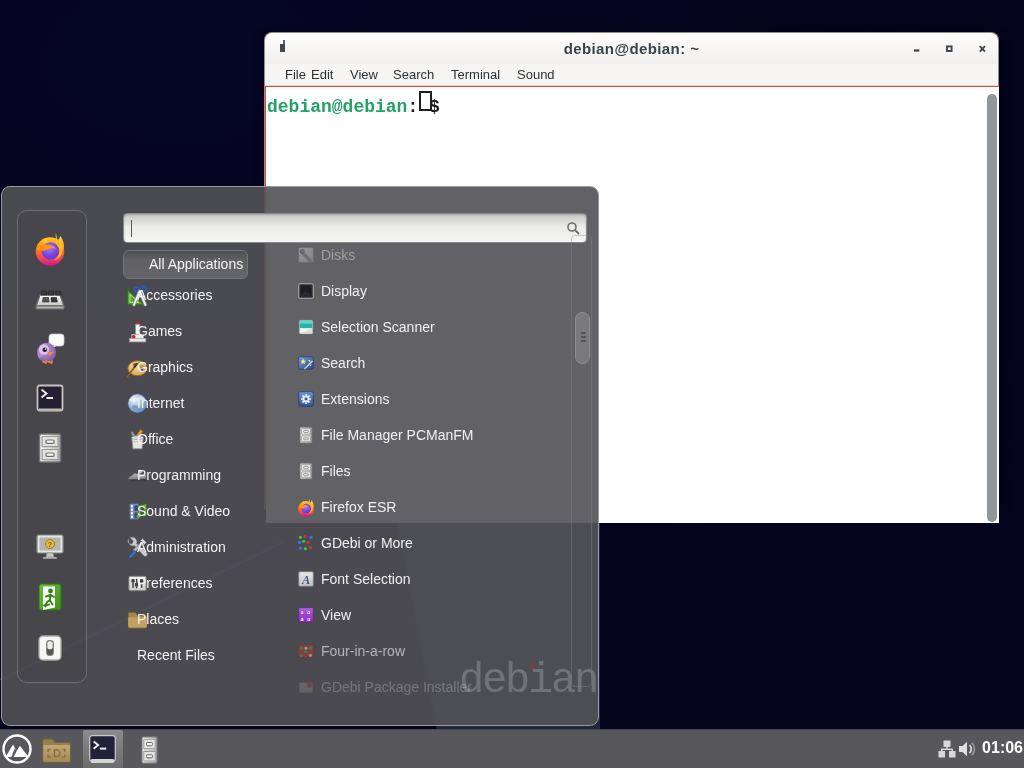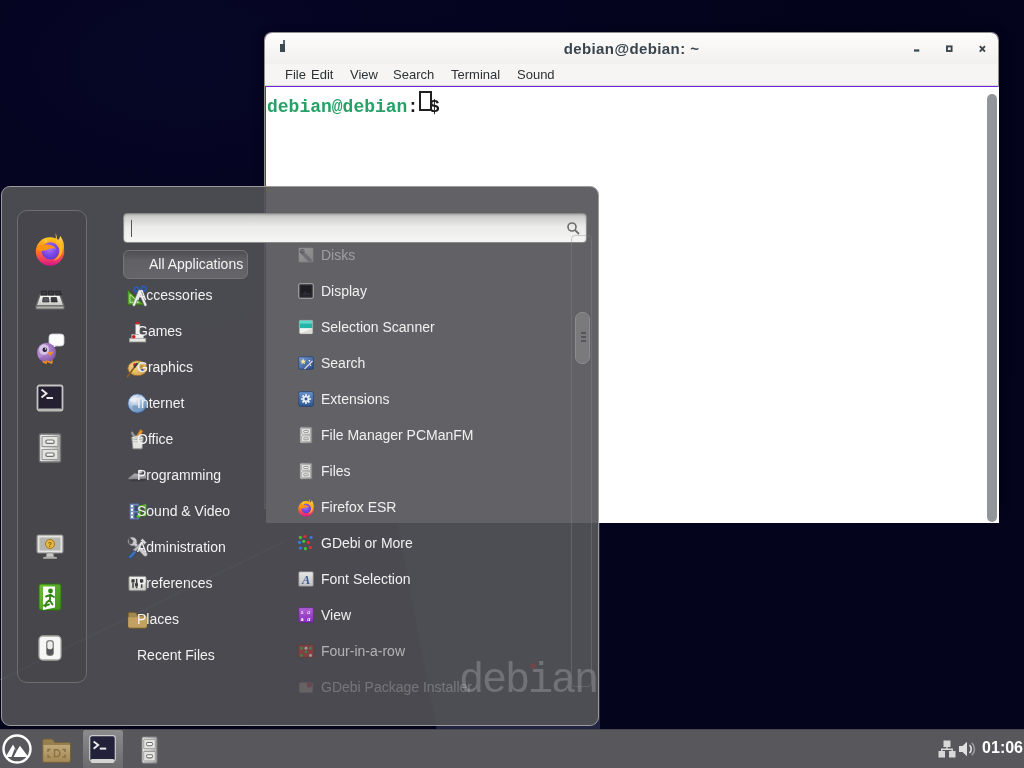--- a/index.html
+++ b/index.html
@@ -6,21 +6,21 @@
 html,body { width:1024px; height:768px; overflow:hidden; }
 body { font-family:"Liberation Sans", sans-serif; }
 #desktop { position:absolute; top:0; left:0; width:1024px; height:768px; background:#04041e; overflow:hidden; }
 .abs { position:absolute; }
 
 
 #wall { position:absolute; inset:0; background:radial-gradient(140% 110% at 18% 8%, #060626 0%, #03031b 45%, #04041d 100%); }
 .wline { position:absolute; height:1.5px; background:rgba(150,170,220,0.55); transform-origin:0 0; }
 
 
-#term { position:absolute; left:264px; top:32px; width:735px; height:477px; border-radius:8px 8px 0 0; background:#6d28d9; box-shadow:0 2px 10px rgba(0,0,0,0.5); border:1px solid #8f8f8b; border-bottom:1px solid #b5b5b1;}
+#term { position:absolute; left:264px; top:32px; width:735px; height:477px; border-radius:8px 8px 0 0; background:#ef4444; box-shadow:0 2px 10px rgba(0,0,0,0.5); border:1px solid #8f8f8b; border-bottom:1px solid #b5b5b1;}
 #titlebar { position:absolute; left:0; top:0; width:100%; height:31px; border-radius:7px 7px 0 0; background:linear-gradient(#fdfdfc, #f2f0ee); }
 #titletxt { position:absolute; top:7px; width:100%; text-align:center; font-size:15px; font-weight:bold; color:#39454e; letter-spacing:0.4px; }
 #menubar { position:absolute; left:0; top:31px; width:100%; height:22px; background:#f6f5f3; border-bottom:1px solid #dcd9d4; font-size:13px; color:#2d3236; }
 #menubar span { position:absolute; top:3px; }
 #termbody { position:absolute; left:1px; top:54px; width:733px; height:436px; background:#fff; }
 #prompt { position:absolute; left:1px; top:3px; font-family:"Liberation Mono", monospace; font-size:18px; font-weight:bold; letter-spacing:0px;margin-top:7px; }
 #prompt .g { color:#26a269; }
 #prompt .d { color:#1a1a1a; }
 #cursor { position:absolute; left:153px; top:4px; width:13px; height:20px; border:2px solid #202020; background:#fff; }
 #tscroll { position:absolute; right:2px; top:7px; width:10px; height:428px; background:#91969a; border-radius:5px; }

